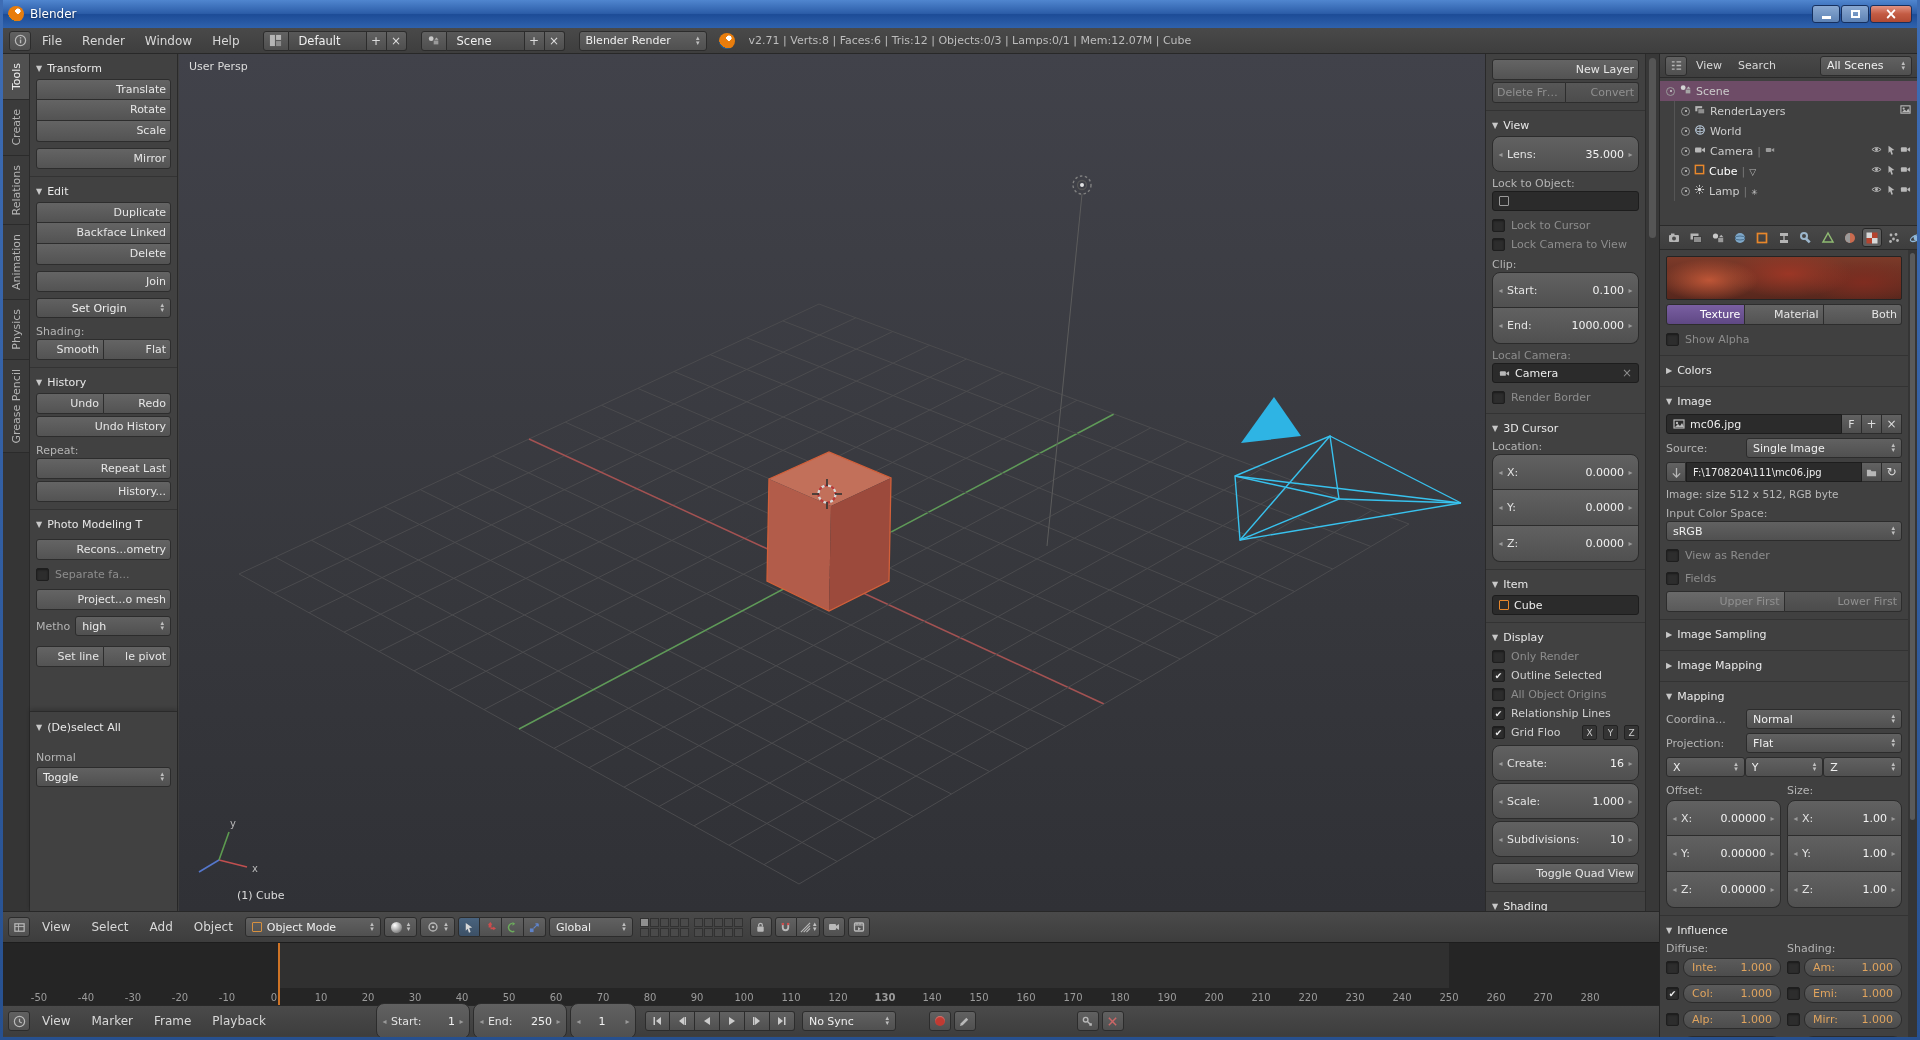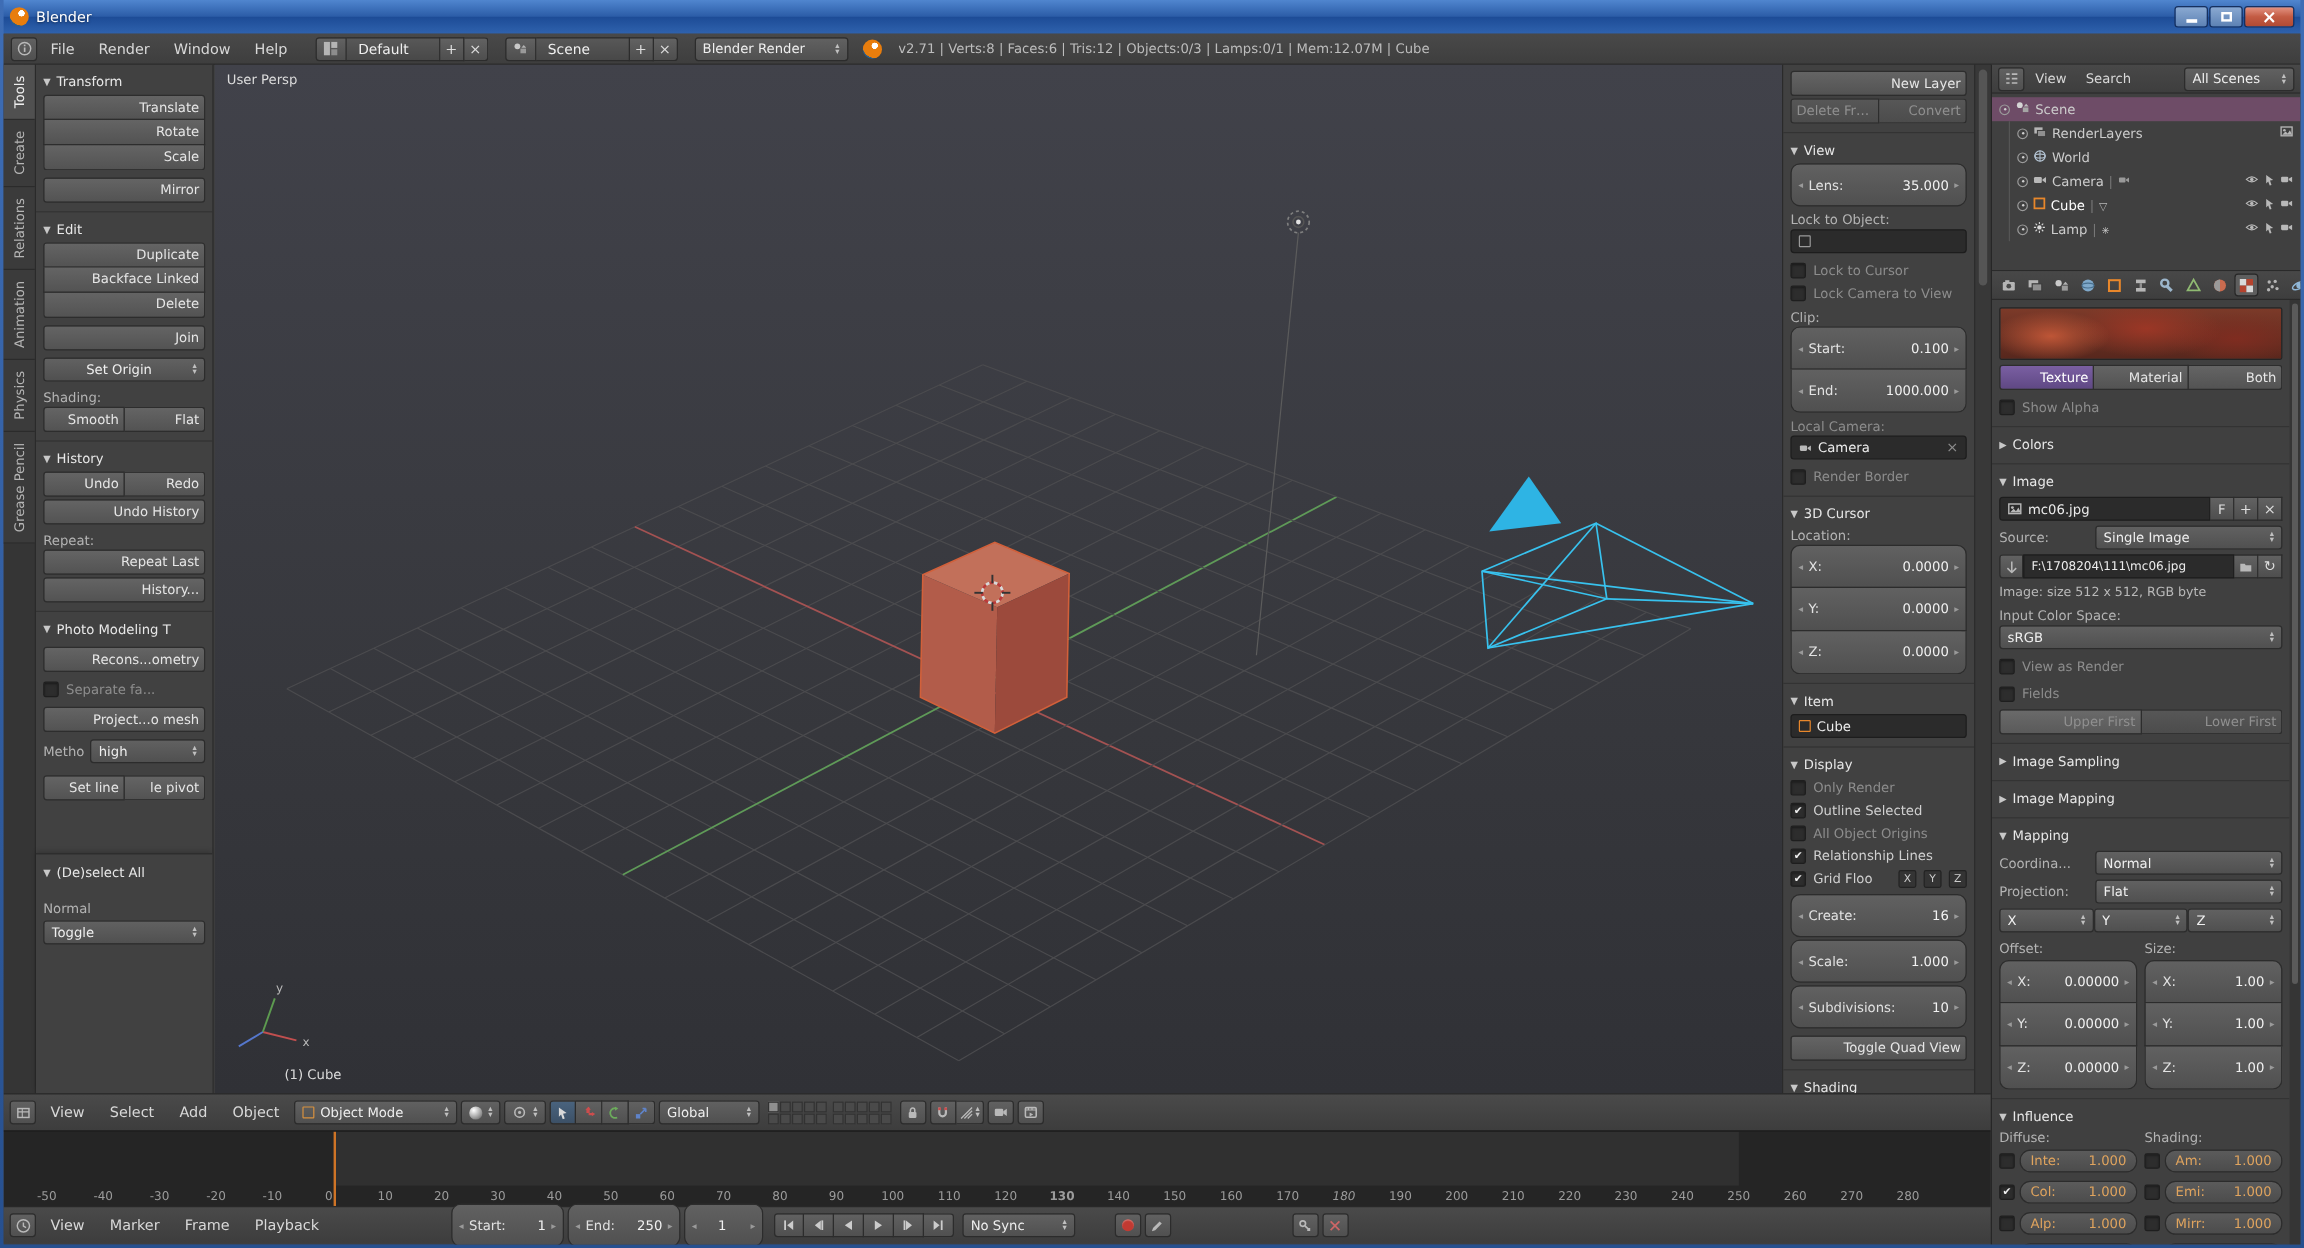--- a/index.html
+++ b/index.html
@@ -705,21 +705,21 @@
           <span class="tick" style="left: 647px;">80</span>
           <span class="tick" style="left: 694px;">90</span>
           <span class="tick" style="left: 741px;">100</span>
           <span class="tick" style="left: 788px;">110</span>
           <span class="tick" style="left: 835px;">120</span>
           <span class="tick" style="left: 882px; font-weight: bold;">130</span>
           <span class="tick" style="left: 929px;">140</span>
           <span class="tick" style="left: 976px;">150</span>
           <span class="tick" style="left: 1023px;">160</span>
           <span class="tick" style="left: 1070px;">170</span>
-          <span class="tick" style="left: 1117px; font-style: italic;">180</span>
+          <span class="tick" style="left: 1117px;">180</span>
           <span class="tick" style="left: 1164px;">190</span>
           <span class="tick" style="left: 1211px;">200</span>
           <span class="tick" style="left: 1258px;">210</span>
           <span class="tick" style="left: 1305px;">220</span>
           <span class="tick" style="left: 1352px;">230</span>
           <span class="tick" style="left: 1399px;">240</span>
           <span class="tick" style="left: 1446px;">250</span>
           <span class="tick" style="left: 1493px;">260</span>
           <span class="tick" style="left: 1540px;">270</span>
           <span class="tick" style="left: 1587px;">280</span>

